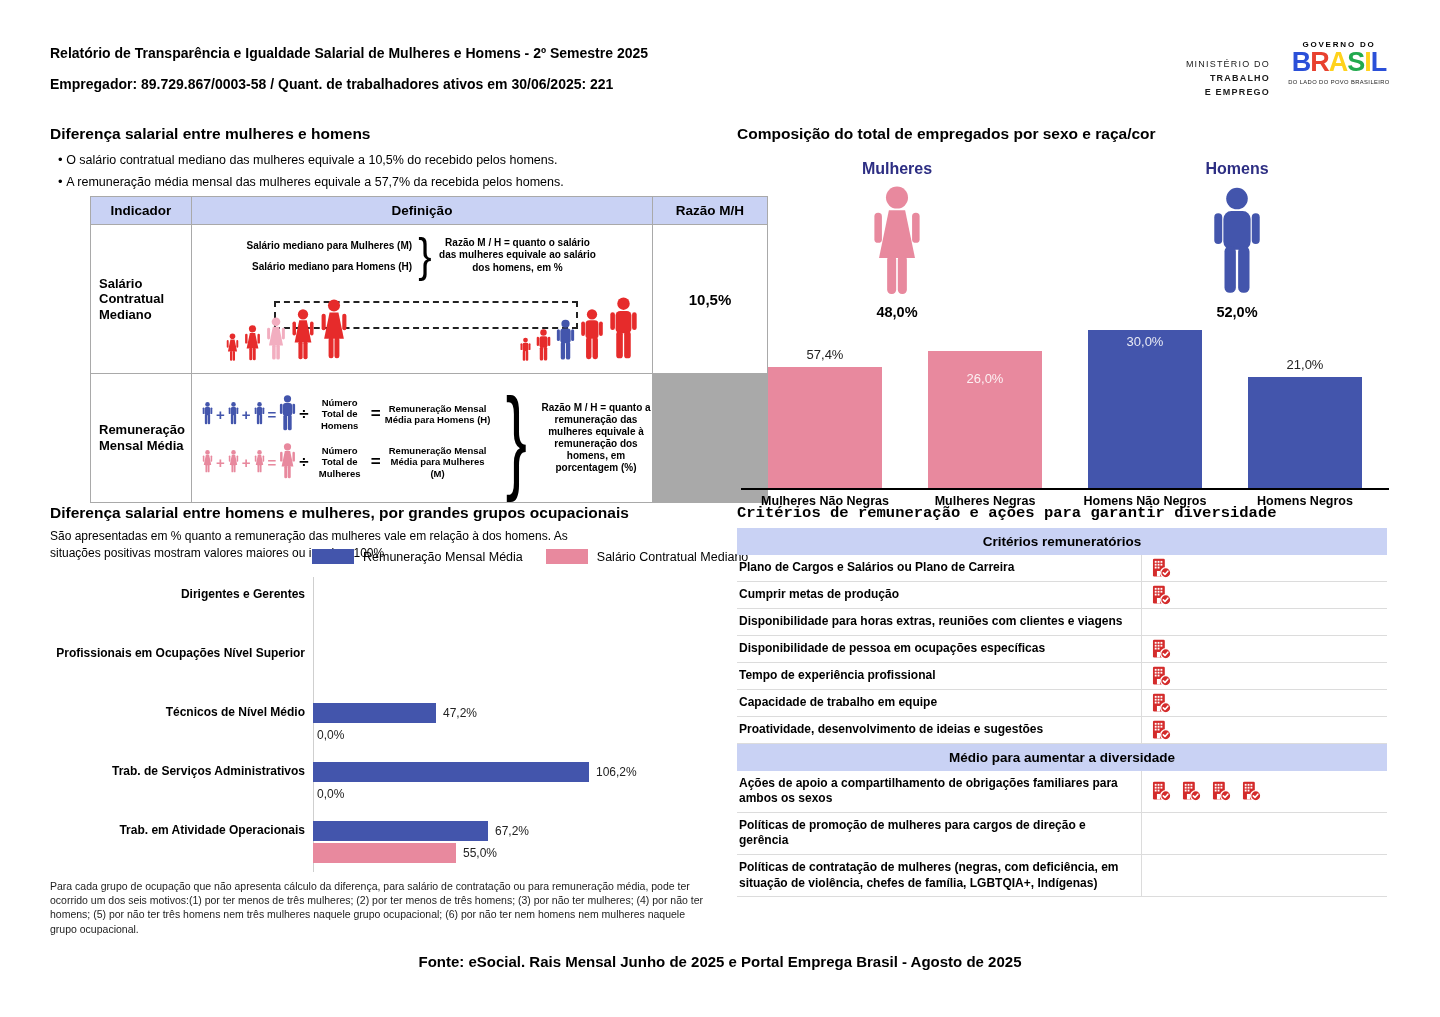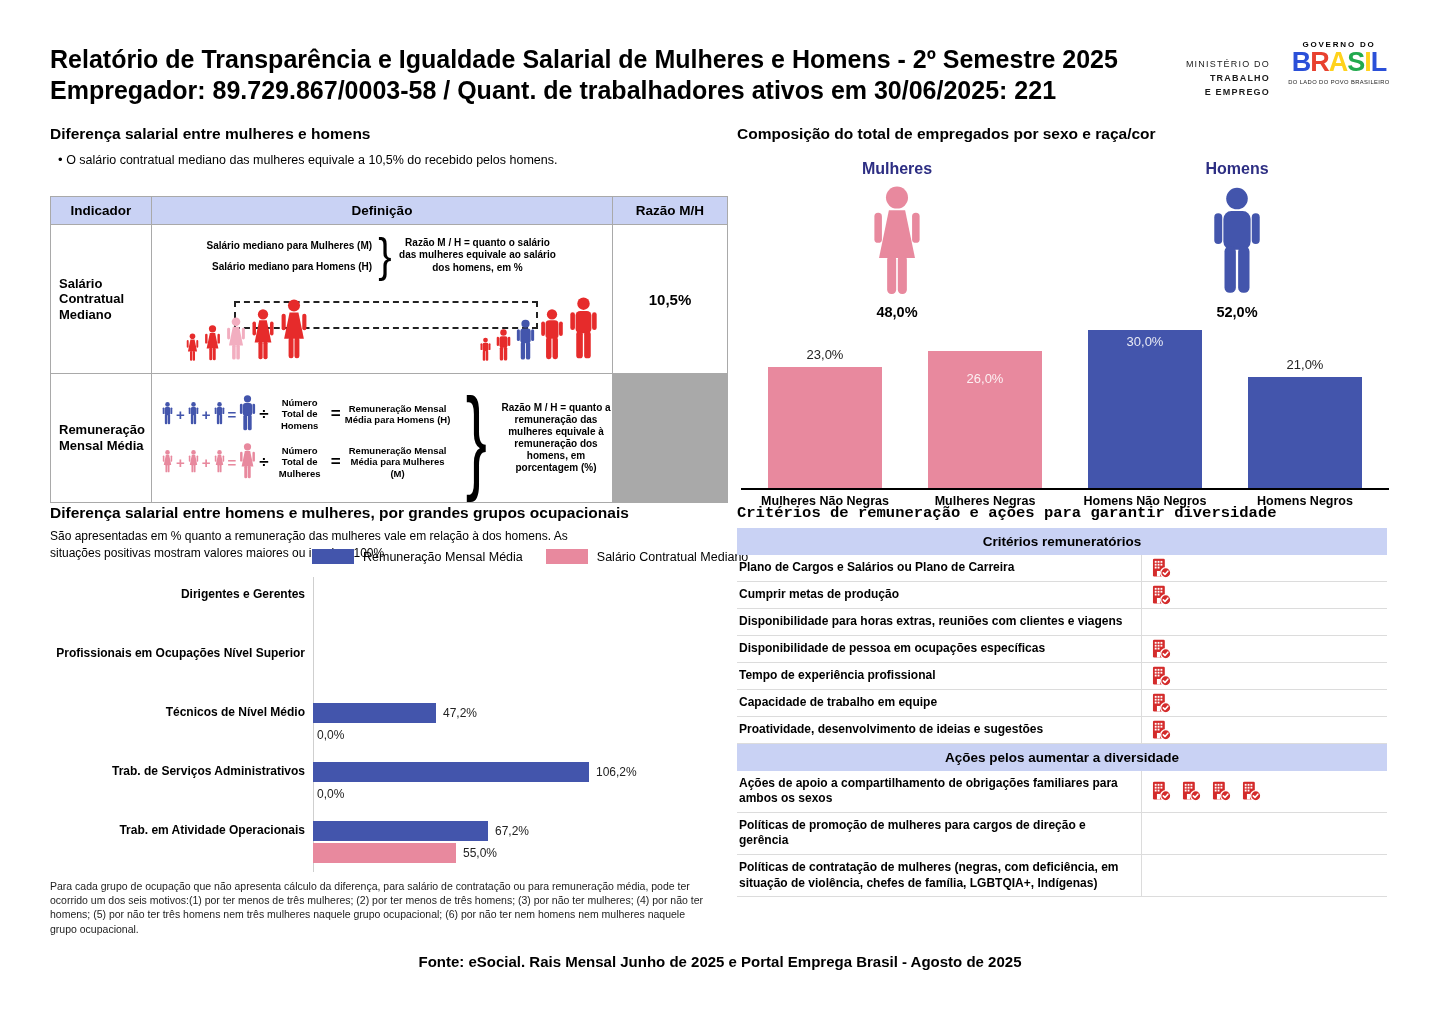--- a/index.html
+++ b/index.html
@@ -1,32 +1,32 @@
 <!DOCTYPE html>
 <html><head>
 <meta charset="utf-8">
 <style>
   html,body{margin:0;padding:0;background:#fff;}
   .page{position:relative;width:1440px;height:1017px;background:#fff;overflow:hidden;
         font-family:"Liberation Sans","DejaVu Sans",sans-serif;color:#000;}
   .abs{position:absolute;}
-  .title{font-size:25px;font-weight:bold;}
+  .title{font-size:14px;font-weight:bold;}
   .h-section{font-size:15.5px;font-weight:bold;}
   .bullet{font-size:12.5px;}
   .bullet::before{content:"\2022  ";font-size:13px;}
   
   .ministry{font-size:9px;letter-spacing:1.2px;line-height:1.55;text-align:right;color:#1a1a1a;}
   .ministry .b{font-weight:bold;}
   .govblock{text-align:center;}
   .gov-top{font-size:8px;font-weight:bold;letter-spacing:1.8px;}
   .gov-word{font-size:27px;font-weight:900;letter-spacing:-1px;line-height:1.02;}
   .gov-bottom{font-size:5.8px;letter-spacing:.4px;margin-top:2px;color:#222;}
   
   .ind-table{display:grid;grid-template-columns:100px 460px 114px;grid-template-rows:27px 148px 128px;
-             gap:1px;background:#a9a9a9;padding:1px;width:676px;}
+             gap:1px;background:#a9a9a9;padding:1px;width:676px;margin-left:40px;}
   .ind-table>div{background:#fff;position:relative;}
   .ind-th{background:#C9D2F4 !important;font-weight:bold;font-size:13.5px;display:flex;align-items:center;justify-content:center;}
   .ind-cell{display:flex;align-items:center;padding-left:8px;font-weight:bold;font-size:13px;line-height:1.2;}
   .ratio-cell{display:flex;align-items:center;justify-content:center;font-weight:bold;font-size:15px;}
   .def-top{display:flex;align-items:center;justify-content:center;gap:6px;padding-top:8px;}
   .def-lines{font-size:10px;font-weight:bold;text-align:right;line-height:2.1;}
   .brace-sm{font-size:40px;font-weight:200;transform:scaleY(1.15);}
   .def-note{font-size:10px;font-weight:bold;text-align:center;width:160px;line-height:1.25;}
   .figrow{position:absolute;left:0;right:0;bottom:10px;display:flex;justify-content:space-between;
           align-items:flex-end;padding:0 14px 0 34px;}
@@ -101,20 +101,21 @@
   </div>
 
   <div class="abs govblock" style="left:1286px;top:40px;width:106px;">
     <div class="gov-top">GOVERNO DO</div>
     <div class="gov-word" id="gov-word"><span style="color: rgb(43, 80, 216);">B</span><span style="color: rgb(232, 65, 47);">R</span><span style="color: rgb(255, 210, 28);">A</span><span style="color: rgb(34, 169, 78);">S</span><span style="color: rgb(255, 210, 28);">I</span><span style="color: rgb(43, 80, 216);">L</span></div>
     <div class="gov-bottom">DO LADO DO POVO BRASILEIRO</div>
   </div>
 
   <div class="abs h-section" style="left:50px;top:125px;">Diferença salarial entre mulheres e homens</div>
   <div class="abs bullet" style="left:58px;top:152px;">O salário contratual mediano das mulheres equivale a 10,5% do recebido pelos homens.</div>
+  <div class="abs bullet" style="left:58px;top:174px;">A remuneração média mensal das mulheres equivale a 57,7% da recebida pelos homens.</div>
 
   <div class="abs ind-table" style="left:50px;top:196px;">
     <div class="ind-th">Indicador</div>
     <div class="ind-th">Definição</div>
     <div class="ind-th">Razão M/H</div>
 
     <div class="ind-cell" style="padding-right:4px;">Salário Contratual Mediano</div>
     <div>
       <div class="def-top">
         <div class="def-lines">
@@ -257,21 +258,21 @@
   <div class="abs" style="left:1162px;top:160px;width:150px;text-align:center;">
     <div class="sexlabel">Homens</div>
     <svg class="fig" style="margin:8px auto 0;" width="50" height="116">
         <use href="#sym-man" xlink:href="#sym-man" id="big-man" fill="#4355AC"></use>
       </svg>
     <div class="pct">52,0%</div>
   </div>
 
   <div class="abs" style="left:745px;top:330px;width:640px;height:158px;" id="comp-chart">
       <div class="comp-bar" style="left: 23px; width: 114px; height: 121px; background: rgb(232, 137, 158);"></div>
-      <div class="comp-val-above" style="left: 0px; top: 17px;">23,0%</div>
+      <div class="comp-val-above" style="left: 0px; top: 17px;">57,4%</div>
       <div class="comp-bar" style="left: 183px; width: 114px; height: 137px; background: rgb(232, 137, 158);"></div>
       <div class="comp-val-in" style="left: 183px; top: 41px; color: rgba(255, 255, 255, 0.88);">26,0%</div>
       <div class="comp-bar" style="left: 343px; width: 114px; height: 158px; background: rgb(67, 85, 172);"></div>
       <div class="comp-val-in" style="left: 343px; top: 4px; color: rgba(255, 255, 255, 0.88);">30,0%</div>
       <div class="comp-bar" style="left: 503px; width: 114px; height: 111px; background: rgb(67, 85, 172);"></div>
       <div class="comp-val-above" style="left: 480px; top: 27px;">21,0%</div>
     </div>
   <div class="abs baseline" style="left:741px;top:488px;width:648px;"></div>
   <div class="abs" style="left:745px;top:0;width:640px;height:1017px;pointer-events:none;" id="comp-cats">
       <div class="comp-cat" style="left: 0px;">Mulheres Não Negras</div>
@@ -406,21 +407,21 @@
               <rect x="12.4" y="8" width="2.2" height="2.2"></rect>
         <rect x="5.6" y="11.4" width="2.2" height="2.2"></rect>
               <rect x="9" y="11.4" width="2.2" height="2.2"></rect>
       </g>
       <rect x="8.2" y="16.5" width="3.6" height="6.5" fill="#fff"></rect>
       <circle cx="18.6" cy="18.6" r="6" fill="#D42B2B" stroke="#fff" stroke-width="1.6"></circle>
       <path d="M15.8 18.7 l1.9 1.9 l3.4 -3.8" stroke="#fff" stroke-width="1.9" fill="none" stroke-linecap="round" stroke-linejoin="round"></path>
     </svg>
         </div>
       </div>
-      <div class="crit-head">Ações pelos aumentar a diversidade</div>
+      <div class="crit-head">Médio para aumentar a diversidade</div>
       <div class="crit-row">
         <div class="crit-label">Ações de apoio a compartilhamento de obrigações familiares para ambos os sexos</div>
         <div class="crit-icons">
           <svg width="22" height="22" viewBox="0 0 26 26">
       <rect x="3.5" y="2" width="14" height="21" rx="1.5" fill="#D42B2B"></rect>
       <g fill="#fff">
         <rect x="5.6" y="4.6" width="2.2" height="2.2"></rect>
               <rect x="9" y="4.6" width="2.2" height="2.2"></rect>
               <rect x="12.4" y="4.6" width="2.2" height="2.2"></rect>
         <rect x="5.6" y="8" width="2.2" height="2.2"></rect>

